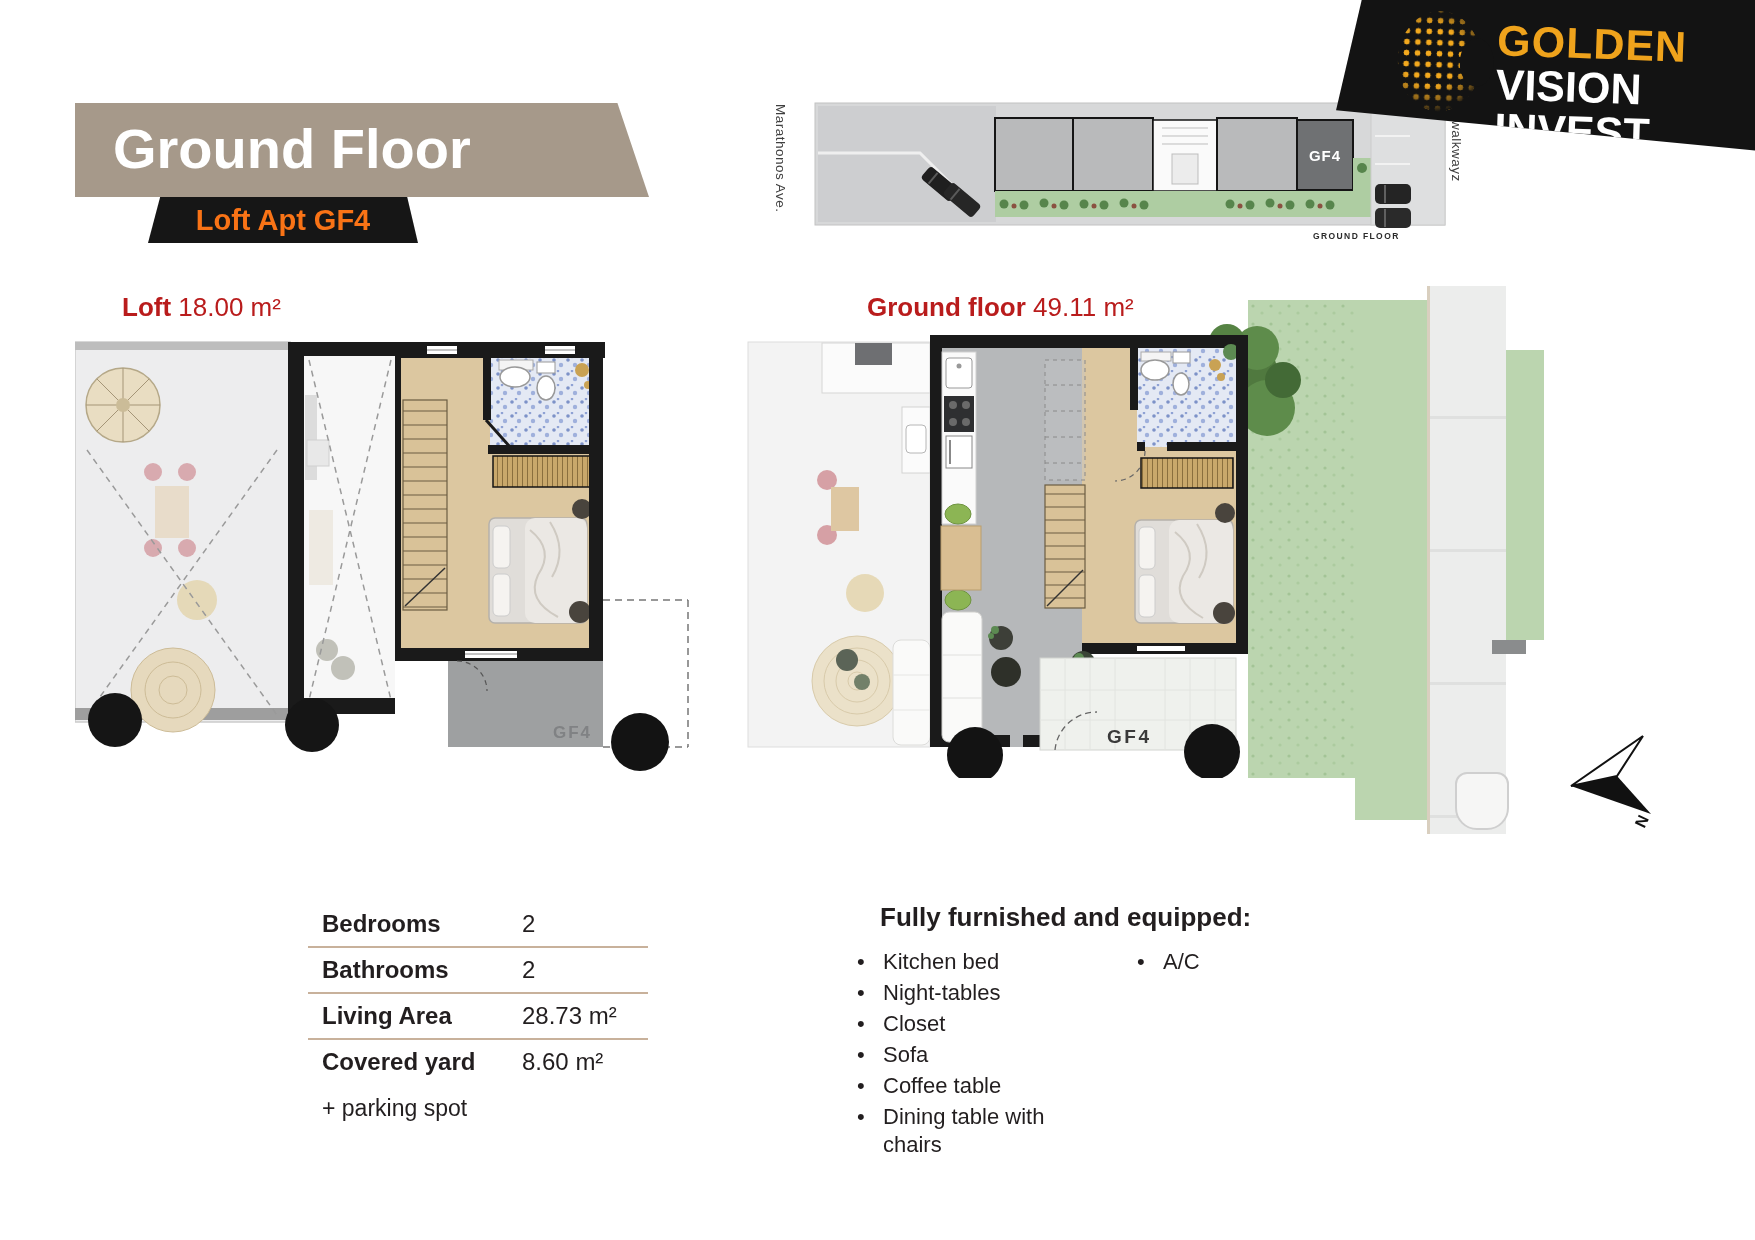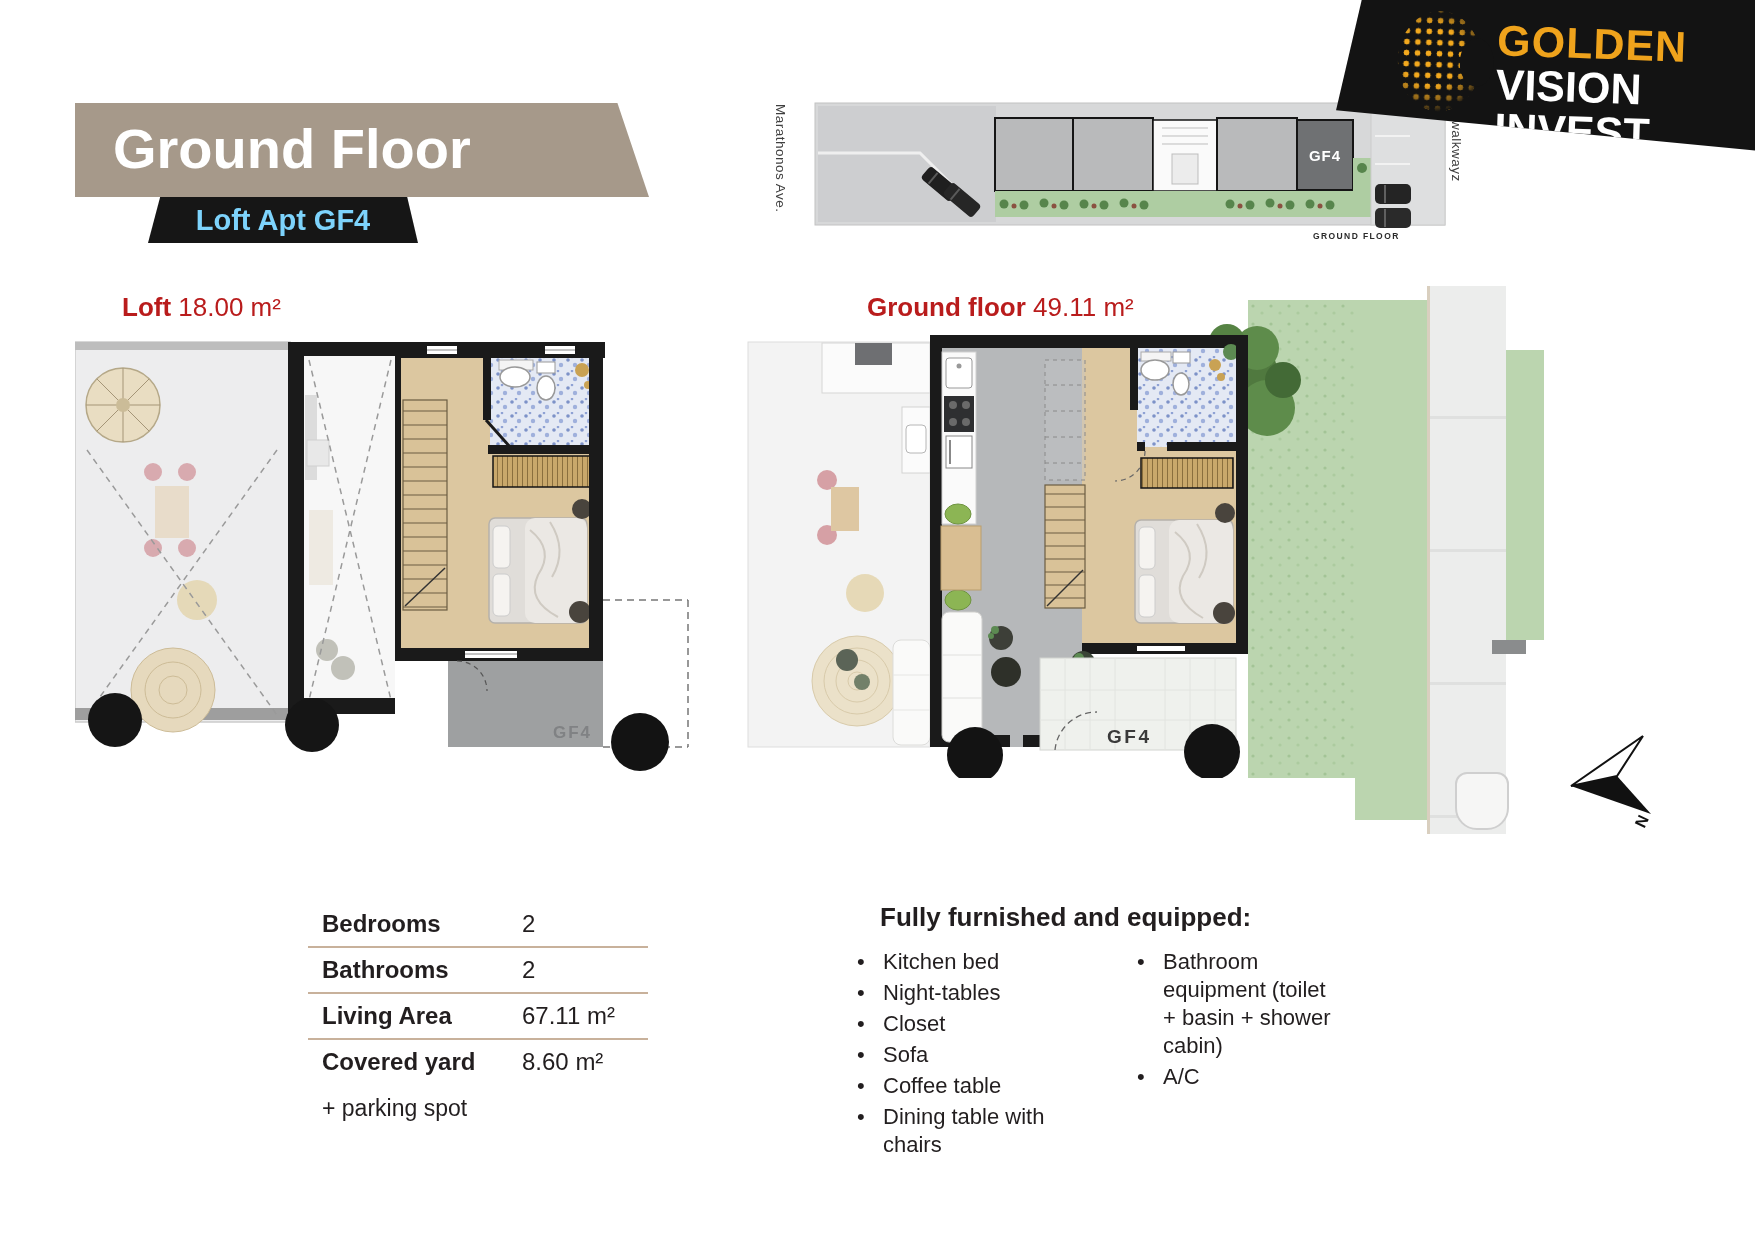--- a/index.html
+++ b/index.html
@@ -22,21 +22,21 @@
   .logo-line2{font-size:43px;font-weight:bold;letter-spacing:0;color:#ffffff;}
 
   
   .title-banner{left:75px;top:103px;width:574px;height:94px;background:#A6998A;
     clip-path:polygon(0 0,94.5% 0,100% 100%,0 100%);}
   .title-banner span{display:block;padding-left:38px;line-height:92px;font-size:56px;
     font-weight:bold;color:#ffffff;}
   .subtitle-banner{left:148px;top:197px;width:270px;height:46px;background:#161616;
     clip-path:polygon(4.5% 0,96% 0,100% 100%,0 100%);}
   .subtitle-banner span{display:block;text-align:center;line-height:46px;font-size:29px;
-    font-weight:bold;color:#7dd3fc;}
+    font-weight:bold;color:#f97316;}
 
   
   .site-plan{left:685px;top:90px;width:810px;height:165px;}
   .v-label{position:absolute;writing-mode:vertical-rl;font-size:13.5px;color:#3f3f3f;letter-spacing:.5px;}
   .street-label{left:88px;top:14px;height:130px;}
   .walkway-label{left:764px;top:30px;height:110px;}
 
   
   .plan-label{font-size:26px;color:#b91c1c;}
   .plan-label b{font-weight:bold;}
@@ -476,41 +476,40 @@
     <div class="spec-row">
       <div class="spec-label">Bedrooms</div>
       <div class="spec-value">2</div>
     </div>
     <div class="spec-row">
       <div class="spec-label">Bathrooms</div>
       <div class="spec-value">2</div>
     </div>
     <div class="spec-row">
       <div class="spec-label">Living Area</div>
-      <div class="spec-value">67.11 m²</div>
+      <div class="spec-value">28.73 m²</div>
     </div>
     <div class="spec-row">
       <div class="spec-label">Covered yard</div>
       <div class="spec-value">8.60 m²</div>
     </div>
   </div>
   <div class="abs parking-note">+ parking spot</div>
 
   <div class="abs furnishing-heading">Fully furnished and equipped:</div>
   <div class="abs furnishing-cols">
     <ul class="fcol fcol-1">
       <li>Kitchen bed</li>
       <li>Night-tables</li>
       <li>Closet</li>
       <li>Sofa</li>
       <li>Coffee table</li>
       <li>Dining table with chairs</li>
     </ul>
     <ul class="fcol fcol-3">
-      <li>Bathroom equipment (toilet + basin + shower cabin)</li>
       <li>A/C</li>
     </ul>
   </div>
 
   <div class="abs logo-banner">
     <div class="logo-inner">
       <div class="sphere">
         <div class="sphere-notch"></div>
         <div class="sphere-shade"></div>
       </div>

